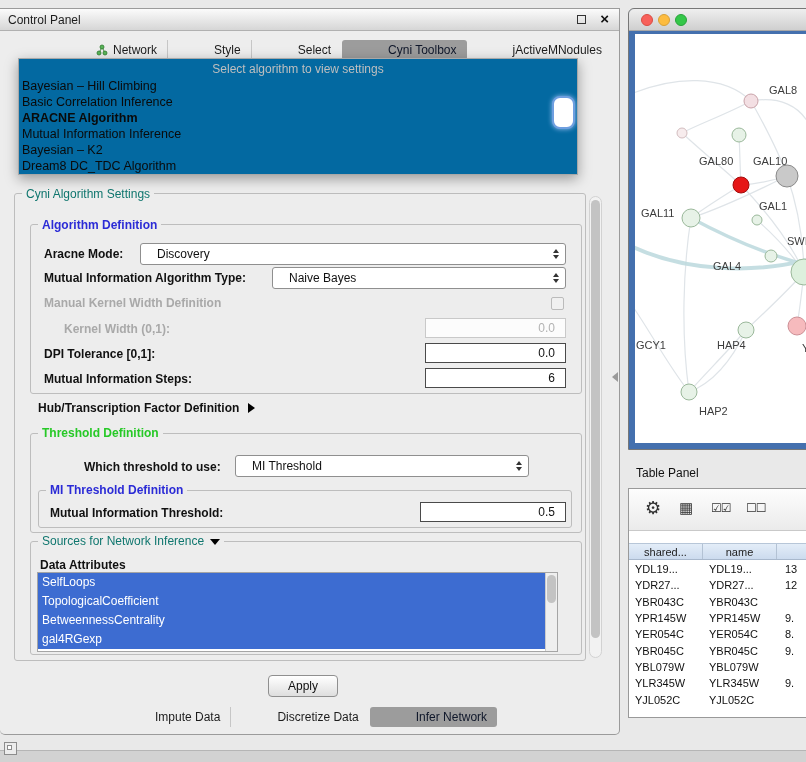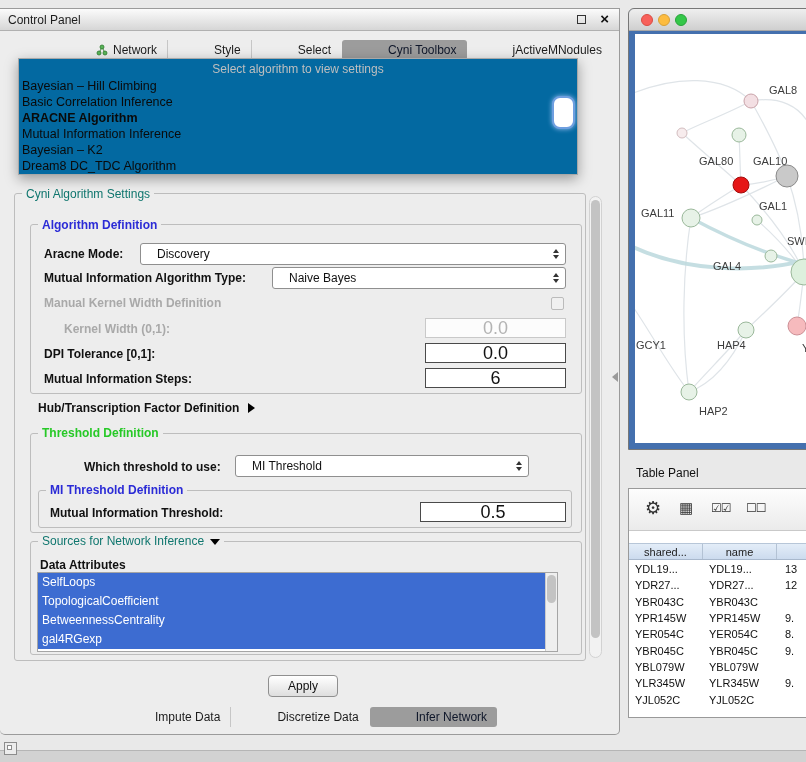--- a/index.html
+++ b/index.html
@@ -38,22 +38,22 @@
 
   .flabel { position:absolute; font-size:12px; font-weight:bold; color:#111; white-space:nowrap; }
   .flabel.dis { color:#a9a9a9; }
 
   .combo { position:absolute; height:22px; background:#fff; border:1px solid #8f8f8f; border-radius:3px;
     display:flex; align-items:center; font-size:12px; color:#111; padding-left:16px; }
   .spin { position:absolute; right:6px; top:0; height:100%; display:flex; flex-direction:column; justify-content:center; align-items:center; }
   .tri-up { width:0; height:0; border-left:3.5px solid transparent; border-right:3.5px solid transparent; border-bottom:4.5px solid #333; margin-bottom:2px; }
   .tri-down { width:0; height:0; border-left:3.5px solid transparent; border-right:3.5px solid transparent; border-top:4.5px solid #333; }
 
-  .field { position:absolute; height:20px; background:#fff; border:1px solid #4a4a4a; font-size:18px; color:#111;
-    display:flex; align-items:center; justify-content:center; padding-right:0; }
+  .field { position:absolute; height:20px; background:#fff; border:1px solid #4a4a4a; font-size:12px; color:#111;
+    display:flex; align-items:center; justify-content:flex-end; padding-right:10px; }
   .field.dis { border:1px solid #c9c9c9; color:#b3b3b3; background:#fcfcfc; }
   .checkbox { position:absolute; width:13px; height:13px; border:1px solid #bbb; background:#f0f0f0; border-radius:2px; }
 
   .vscroll { position:absolute; background:#f2f2f2; border:1px solid #d2d2d2; border-radius:7px; }
   .vthumb { position:absolute; background:#c3c3c3; border-radius:6px; }
 
   .hub-row { position:absolute; left:38px; top:392px; font-size:12px; font-weight:bold; color:#111; display:flex; align-items:center; gap:9px; }
   .hub-tri { width:0; height:0; border-top:5px solid transparent; border-bottom:5px solid transparent; border-left:7px solid #000; }
   .down-tri { display:inline-block; width:0; height:0; border-left:5px solid transparent; border-right:5px solid transparent; border-top:6px solid #000; margin-left:6px; vertical-align:middle; }
 

